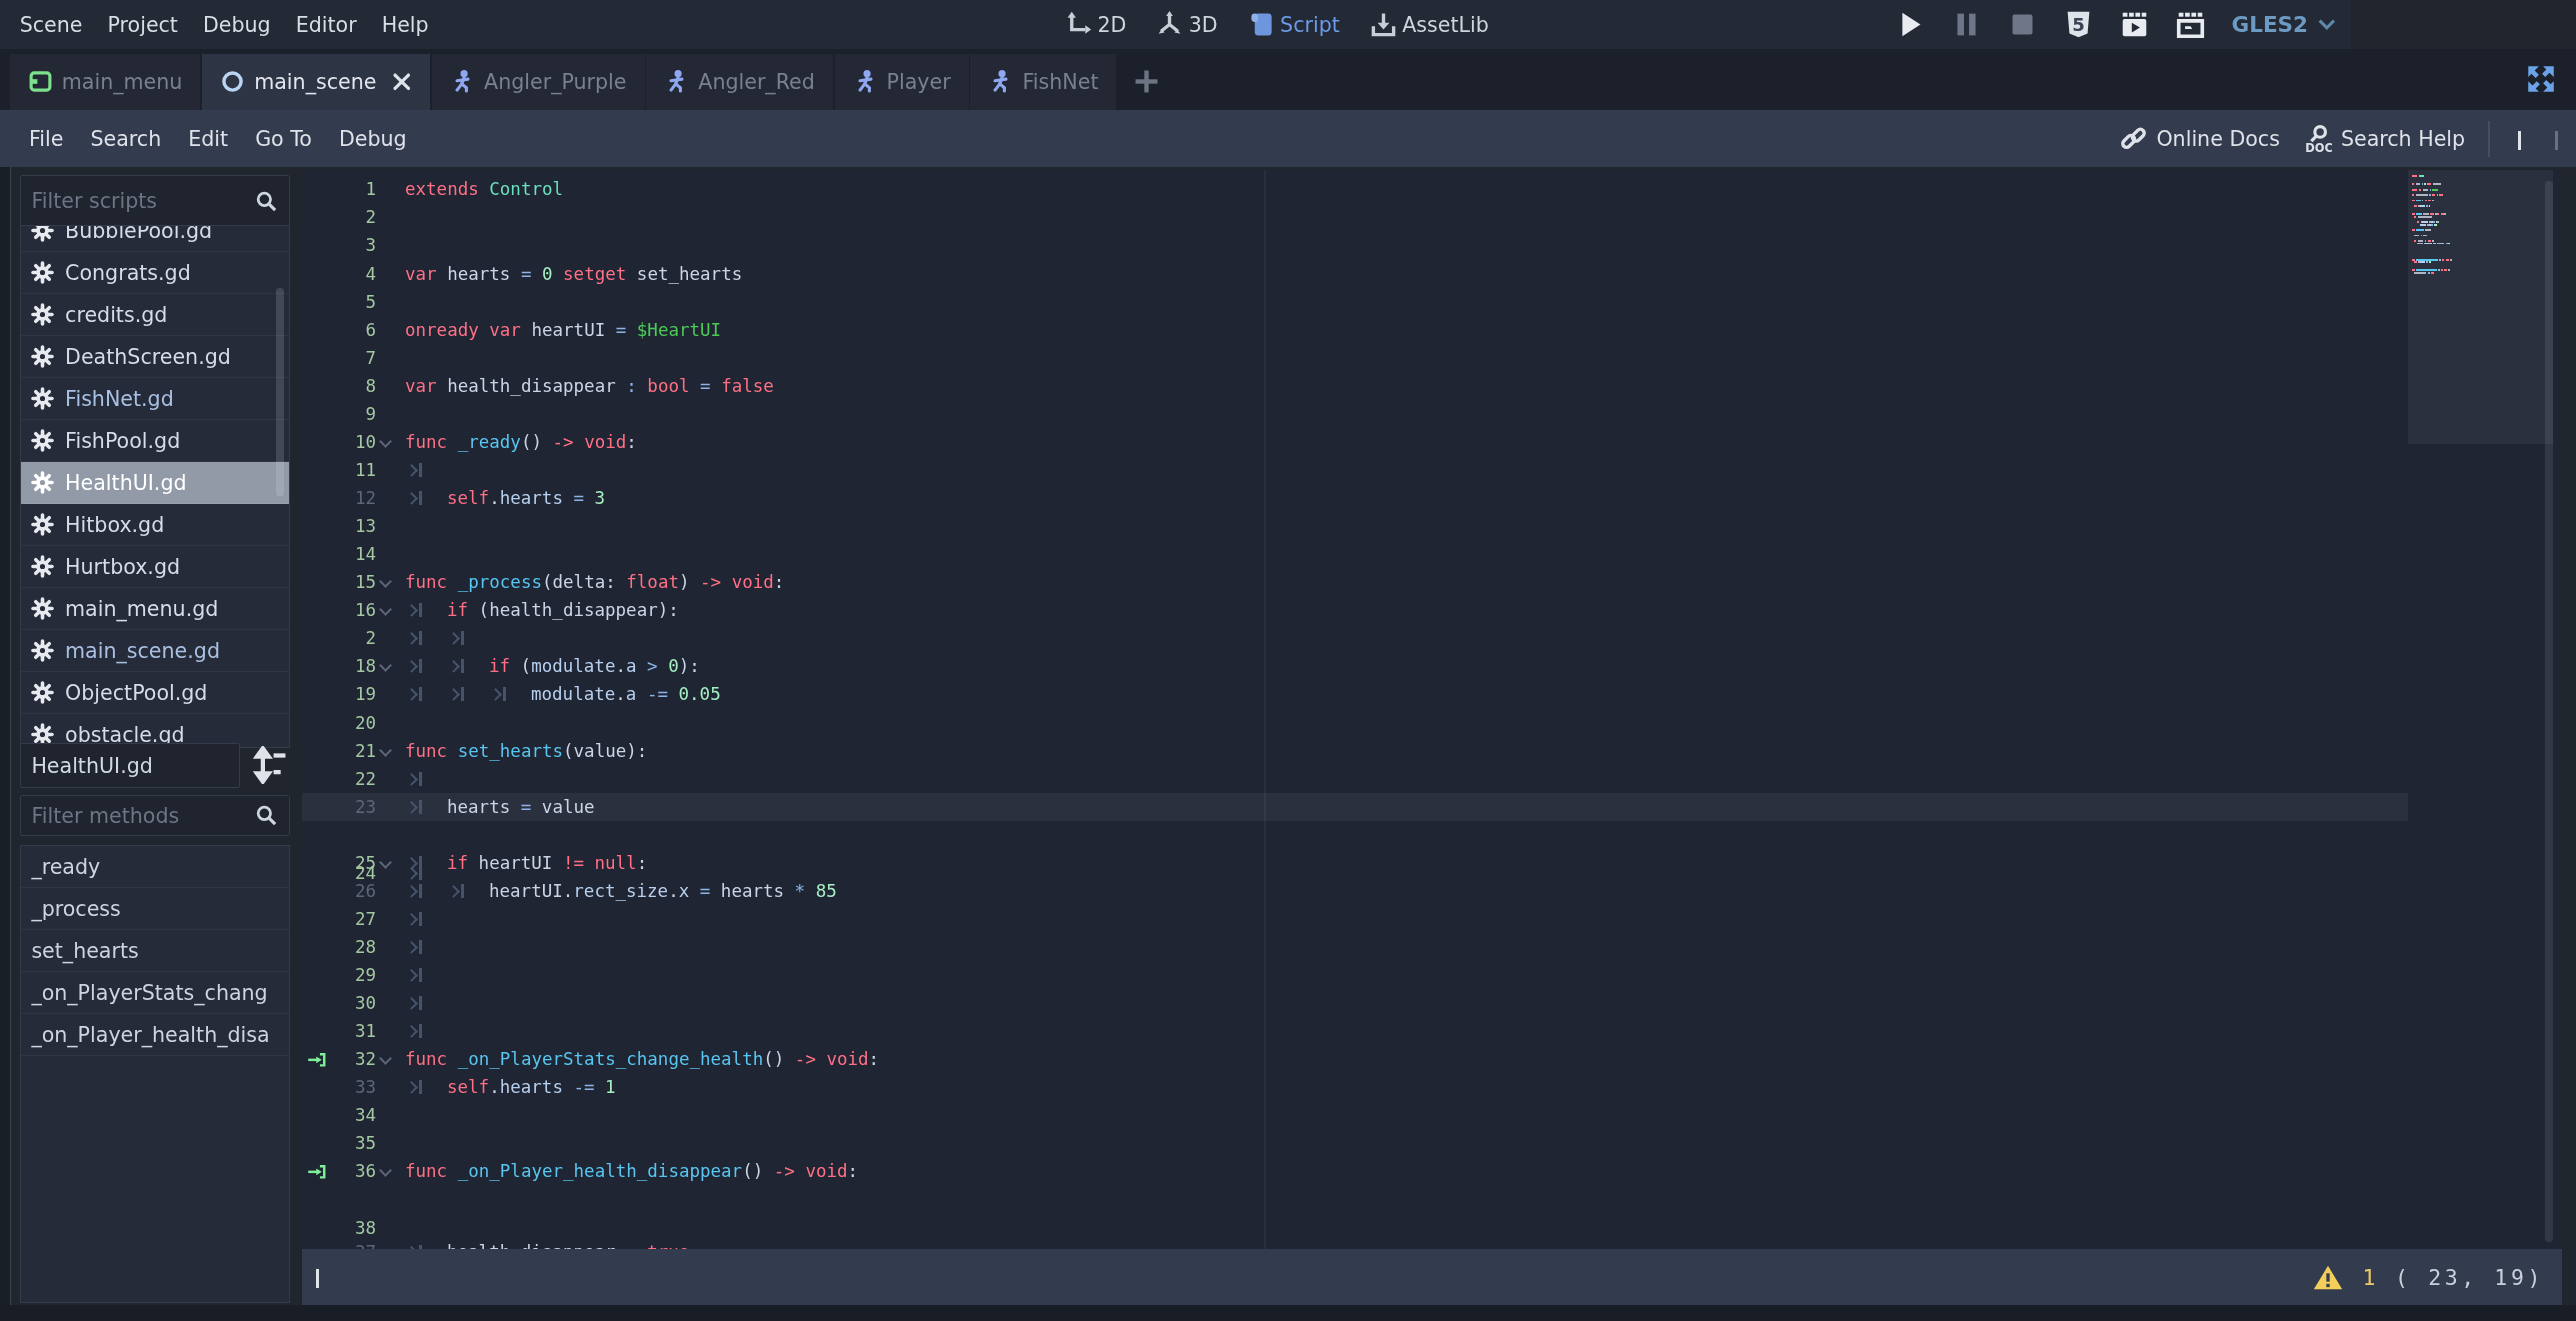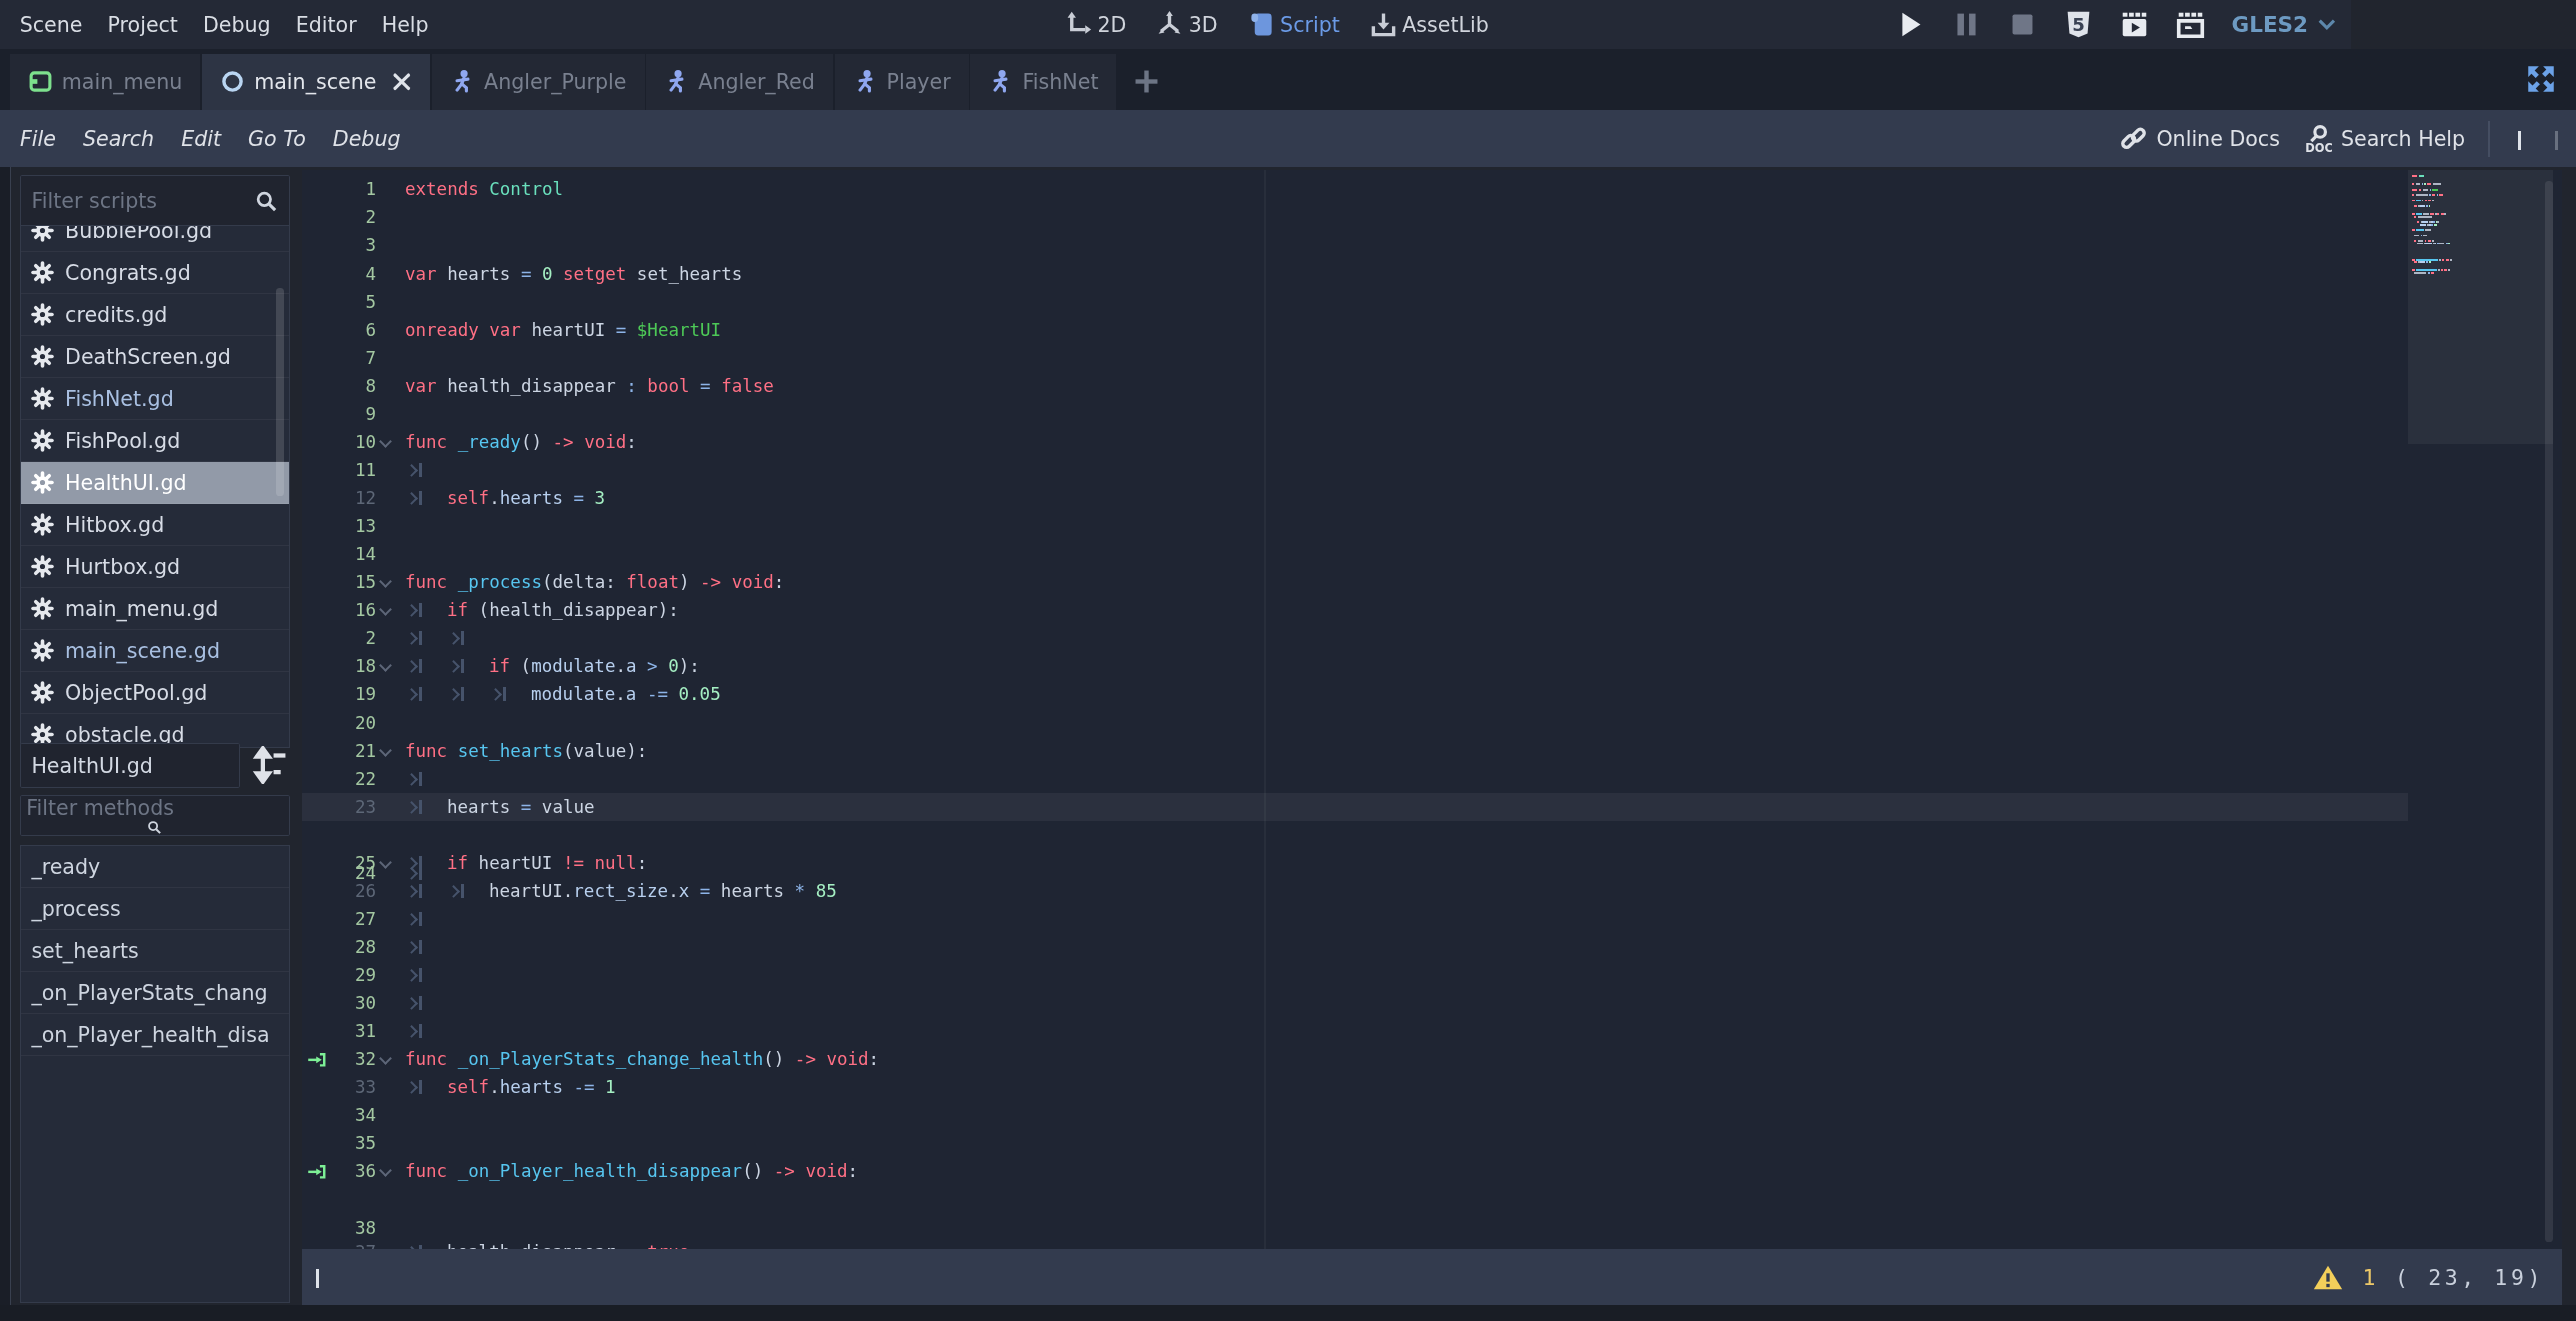--- a/index.html
+++ b/index.html
@@ -28,21 +28,21 @@
   #scene-tabs { position:absolute; left:9.8px; top:4.5px; display:flex; gap:1.8px; height:56px; }
   .scene-tab { display:flex; align-items:center; gap:9px; padding:0 18px; background:#232834;
     color:#79808f; font-size:20.6px; height:56px; }
   .scene-tab.active { background:#2d3444; color:#e3e6ec; }
   .tab-add { display:flex; align-items:center; padding:0 14.3px; height:56px; }
   #expand-btn { position:absolute; right:18px; top:12.5px; }
 
   
   #scriptbar { left:0; top:110px; width:2576px; height:57px; background:#333b4e;
     display:flex; align-items:center; }
-  #script-menus { display:flex; margin-left:20px;font-style:italic; }
+  #script-menus { display:flex; margin-left:29px; }
   .smenu { color:#dfe2e8; font-size:20.6px; padding:7.2px 27px 7.2px 0; }
   #scriptbar-right { position:absolute; right:12.5px; display:flex; align-items:center; gap:23px; }
   .sbtn { display:flex; align-items:center; gap:9px; color:#dfe2e8; font-size:20.6px; }
   .vsep { width:1.8px; height:36px; background:#454e62; }
 
   
   #sidebar { left:12.5px; top:170px; width:286px; height:1135px; }
   .panel { position:absolute; background:#252b39; border:1.8px solid #343b4b; }
   .inputbox { position:absolute; background:#20242f; border:1.8px solid #343b4b;
     border-radius:1.8px; display:flex; align-items:center; padding:0 10.7px; }
@@ -54,21 +54,21 @@
   .script-row { display:flex; align-items:center; gap:10.7px; height:42px; padding:0 10.7px;
     color:#d7dce6; font-size:20.6px; border-bottom:0.9px solid rgba(255,255,255,0.05);
     white-space:nowrap; overflow:hidden; }
   .script-row.sel { background:#929aa8; color:#ffffff; }
   .script-row.tint { color:#a9c0e2; }
   #scripts-scrollbar { left:263px; top:118px; width:8px; height:208px;
     background:rgba(255,255,255,0.14); border-radius:3.6px; }
   #current-script-box { left:7.2px; top:573px; width:220px; height:45px; }
   #current-script-box span { color:#d3d9e3; font-size:20.6px; }
   #sort-btn { left:238px; top:576px; }
-  #filter-methods-box { left:7.2px; top:625px; width:270px; height:41px;flex-direction:column; }
+  #filter-methods-box { left:7.2px; top:625px; width:270px; height:41px; }
   #method-list-panel { left:7.2px; top:675px; width:270px; height:458px; overflow:hidden; }
   .method-row { display:flex; align-items:center; height:42px; padding:0 10.7px; color:#ced5e0;
     font-size:20.6px; border-bottom:0.9px solid rgba(255,255,255,0.05); white-space:nowrap; }
 
   
   #left-strip { left:0; top:167px; width:10.7px; height:1154px; background:#1a1e27;
     border-right:1.8px solid #39404f; }
   #bottom-strip { left:0; top:1305px; width:2576px; height:16px; background:#191d25; }
 
   

